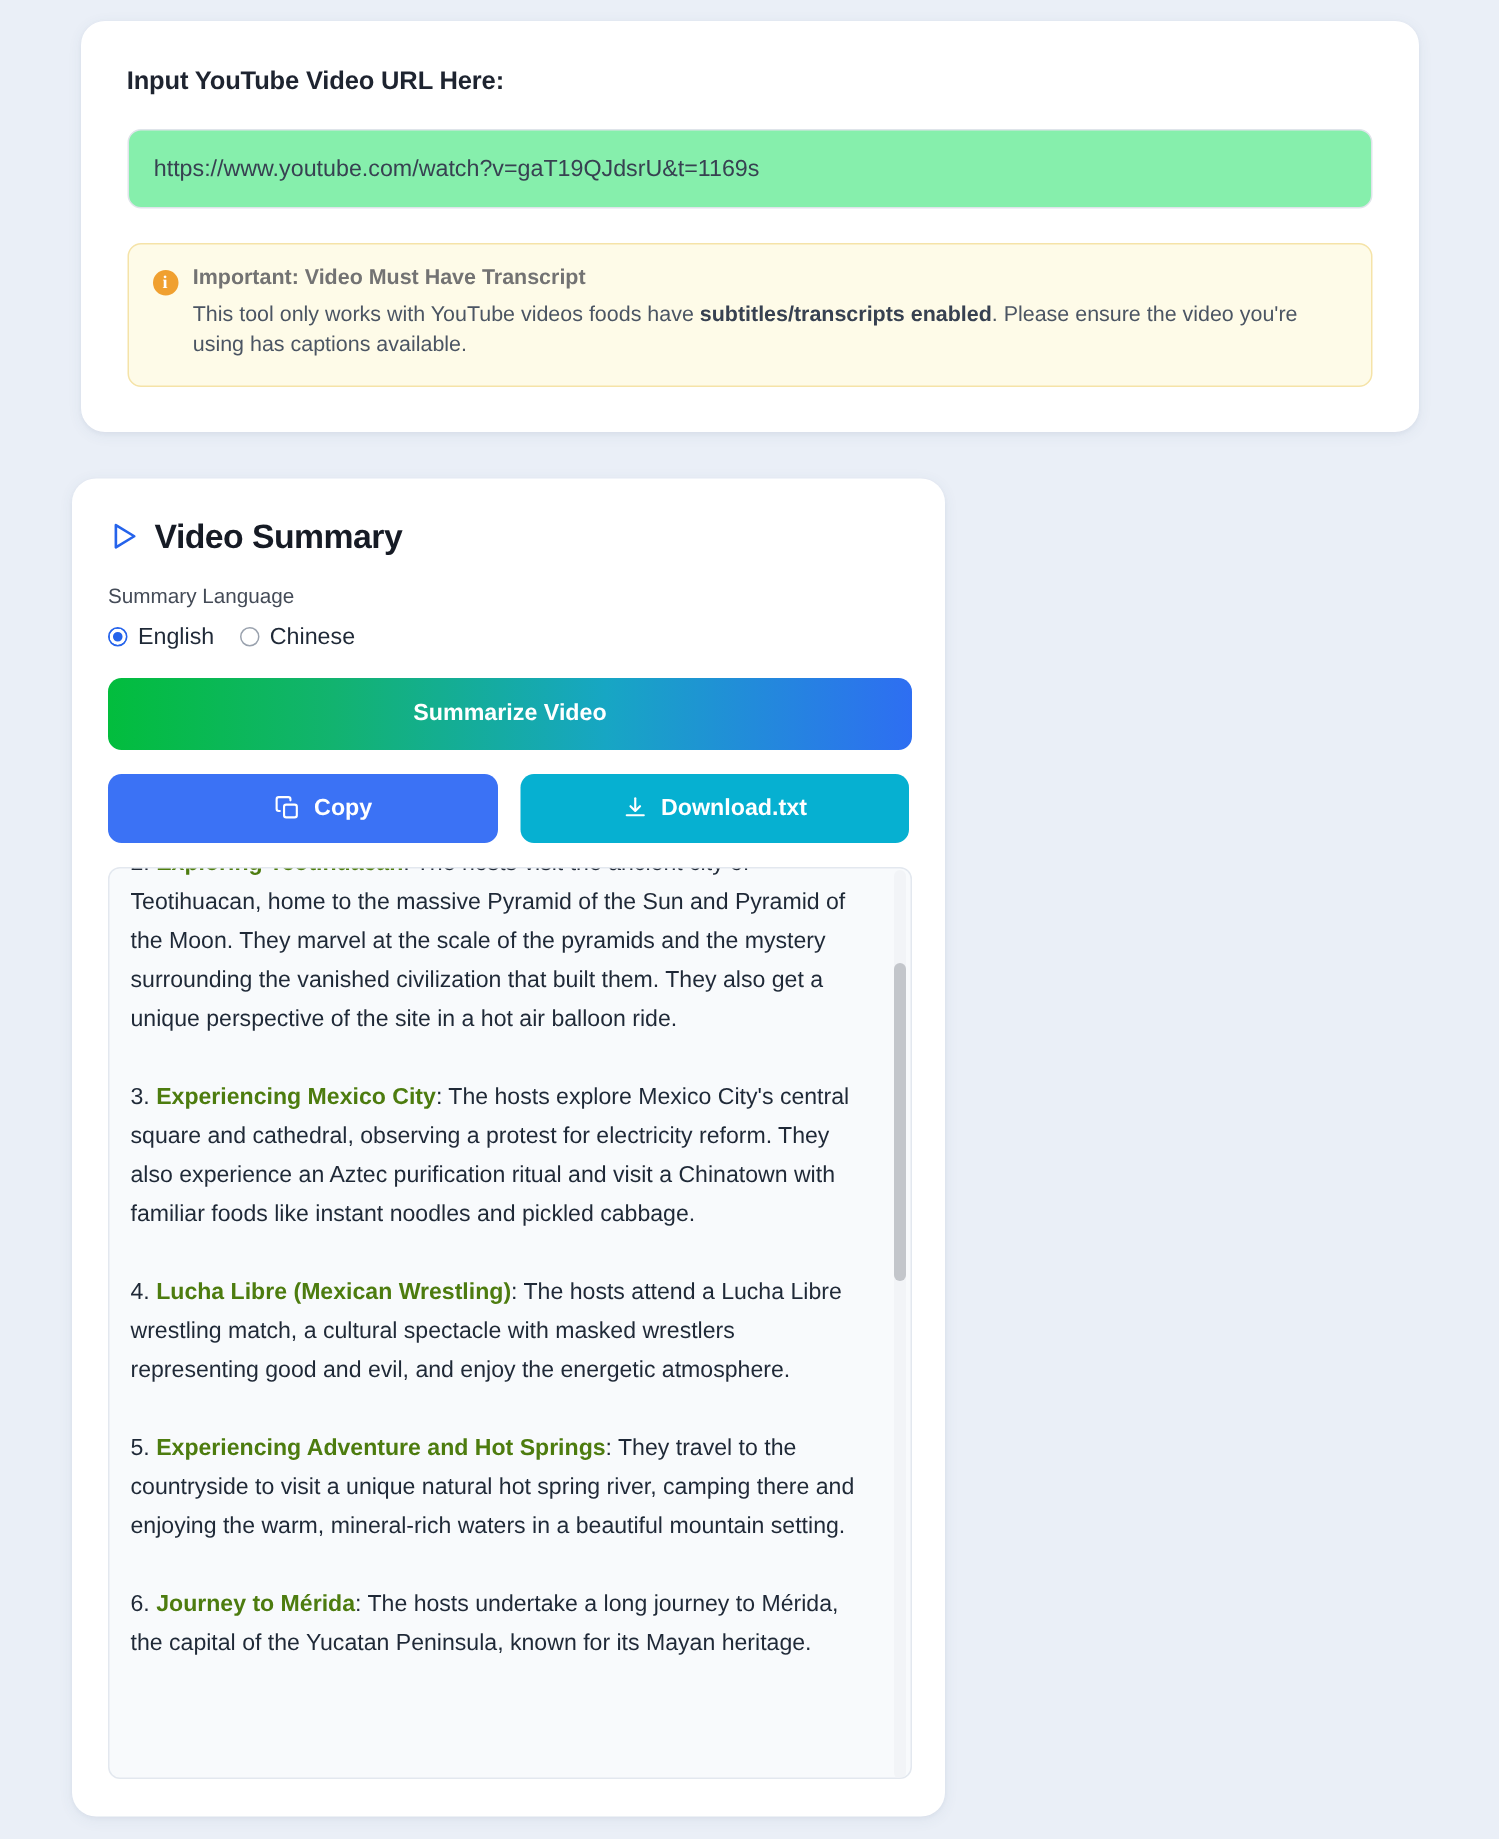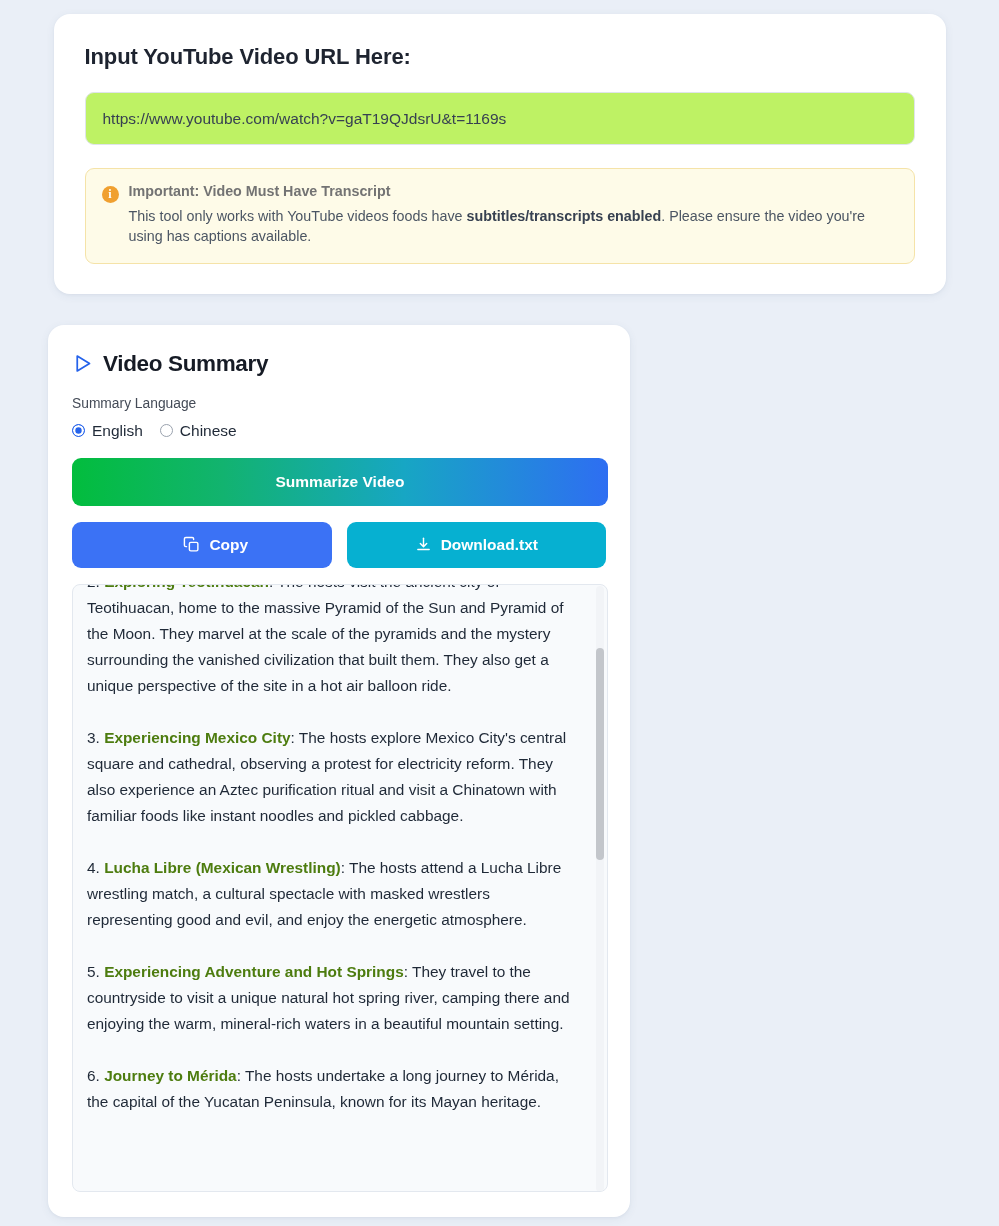--- a/index.html
+++ b/index.html
@@ -32,32 +32,32 @@
   }
 
   
   .url-card {
     width: 892px;
     padding: 30px 31px 30px 31px;
     margin: 0 auto;
   }
 
   .url-label {
-    font-size: 22px;
+    font-size: 17px;
     font-weight: bold;
     color: #1e2430;
     letter-spacing: -0.1px;
     margin-bottom: 22px;
   }
 
   .url-input {
     display: block;
     width: 830px;
     height: 53px;
-    background: #bef264;
+    background: #86efac;
     border: 1px solid #dfe4ea;
     border-radius: 9px;
     font-family: "Liberation Sans", sans-serif;
     font-size: 15.5px;
     color: #374151;
     padding: 0 17px;
     outline: none;
   }
 
   

